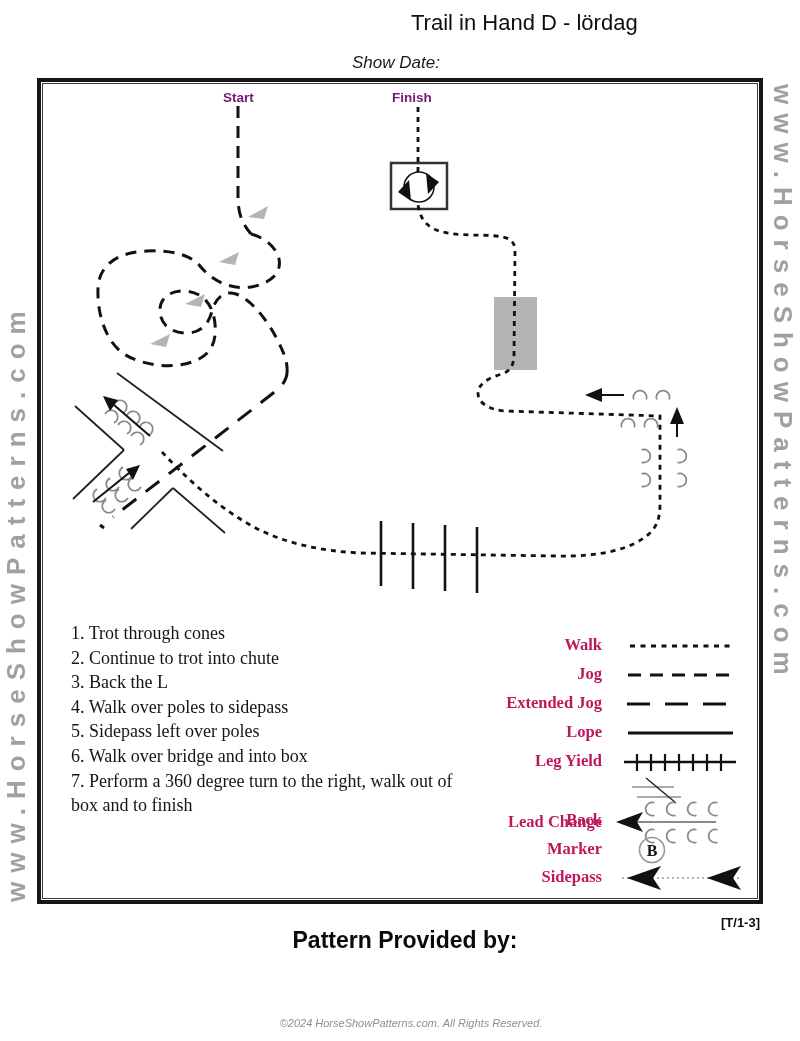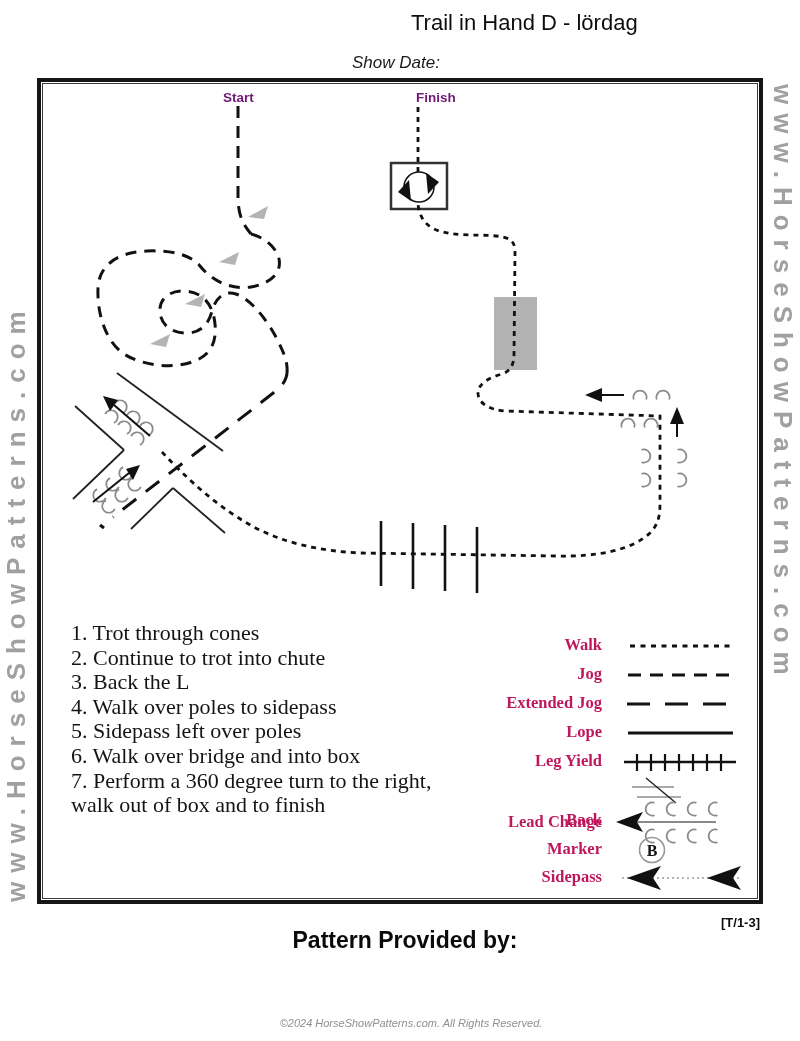--- a/index.html
+++ b/index.html
@@ -10,21 +10,21 @@
   .wm.left{left:1px;writing-mode:vertical-rl;transform:rotate(180deg);}
   .wm.right{left:767px;writing-mode:vertical-rl;}
   .title{position:absolute;left:377px;top:10px;font-size:22px;white-space:nowrap;color:#0d0d0d;}
   .title .b{font-weight:normal;margin-left:34px;}
   .showdate{position:absolute;left:352px;top:53px;font-style:italic;font-size:17px;color:#1a1a1a;}
   .frame{position:absolute;left:37px;top:78px;width:726px;height:826px;box-sizing:border-box;
          border:4px solid #161616;box-shadow:inset 0 0 0 1px #ffffff, inset 0 0 0 2px #3a3a3a;background:transparent;}
   .diagram-svg{position:absolute;left:37px;top:78px;}
   .pf-label{position:absolute;font-size:13.5px;font-weight:600;color:#701a75;white-space:nowrap;}
   .instructions{position:absolute;left:71px;top:621px;width:408px;
-                font-family:"Liberation Serif",serif;font-size:22px;line-height:24.6px;color:#141414;}
+                font-family:"Liberation Serif",serif;font-size:18px;line-height:24.6px;color:#141414;}
   .legend-label{position:absolute;right:198px;width:200px;text-align:right;white-space:nowrap;
                 font-family:"Liberation Serif",serif;font-weight:bold;font-size:16.5px;color:#be185d;}
   .pattern-code{position:absolute;right:40px;top:915px;font-size:13px;font-weight:bold;color:#0d0d0d;}
   .provided{position:absolute;left:0;top:927px;width:810px;text-align:center;
             font-size:23px;font-weight:bold;color:#0a0a0a;}
   .copyright{position:absolute;left:0;top:1017px;width:800px;text-align:center;
              font-style:italic;font-size:11px;color:#8f8f8f;margin-left:11px;}
 </style>
 </head>
 <body>
@@ -180,21 +180,21 @@
       </g>
       <g>
         <line x1="622" y1="878" x2="742" y2="878" stroke="#999" stroke-width="1.4" stroke-dasharray="2 3"></line>
         <polygon points="627,878 661,866 653,878 661,890" fill="#111"></polygon>
         <polygon points="707,878 741,866 733,878 741,890" fill="#111"></polygon>
       </g>
     </g>
   </svg>
 
   <div class="pf-label" style="left:223px;top:90px;">Start</div>
-  <div class="pf-label" style="left:416px;top:90px;">Finish</div>
+  <div class="pf-label" style="left:392px;top:90px;">Finish</div>
 
   <div class="instructions">
     <div>1. Trot through cones</div>
     <div>2. Continue to trot into chute</div>
     <div>3. Back the L</div>
     <div>4. Walk over poles to sidepass</div>
     <div>5. Sidepass left over poles</div>
     <div>6. Walk over bridge and into box</div>
     <div>7. Perform a 360 degree turn to the right, walk out of  box and to finish</div>
   </div>

